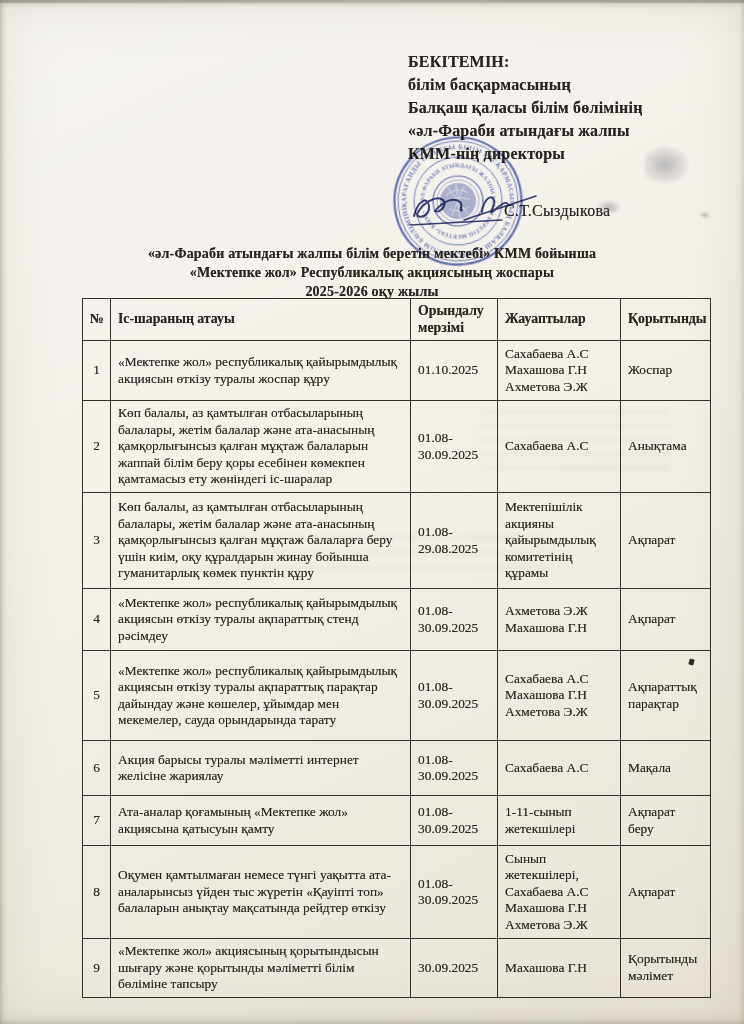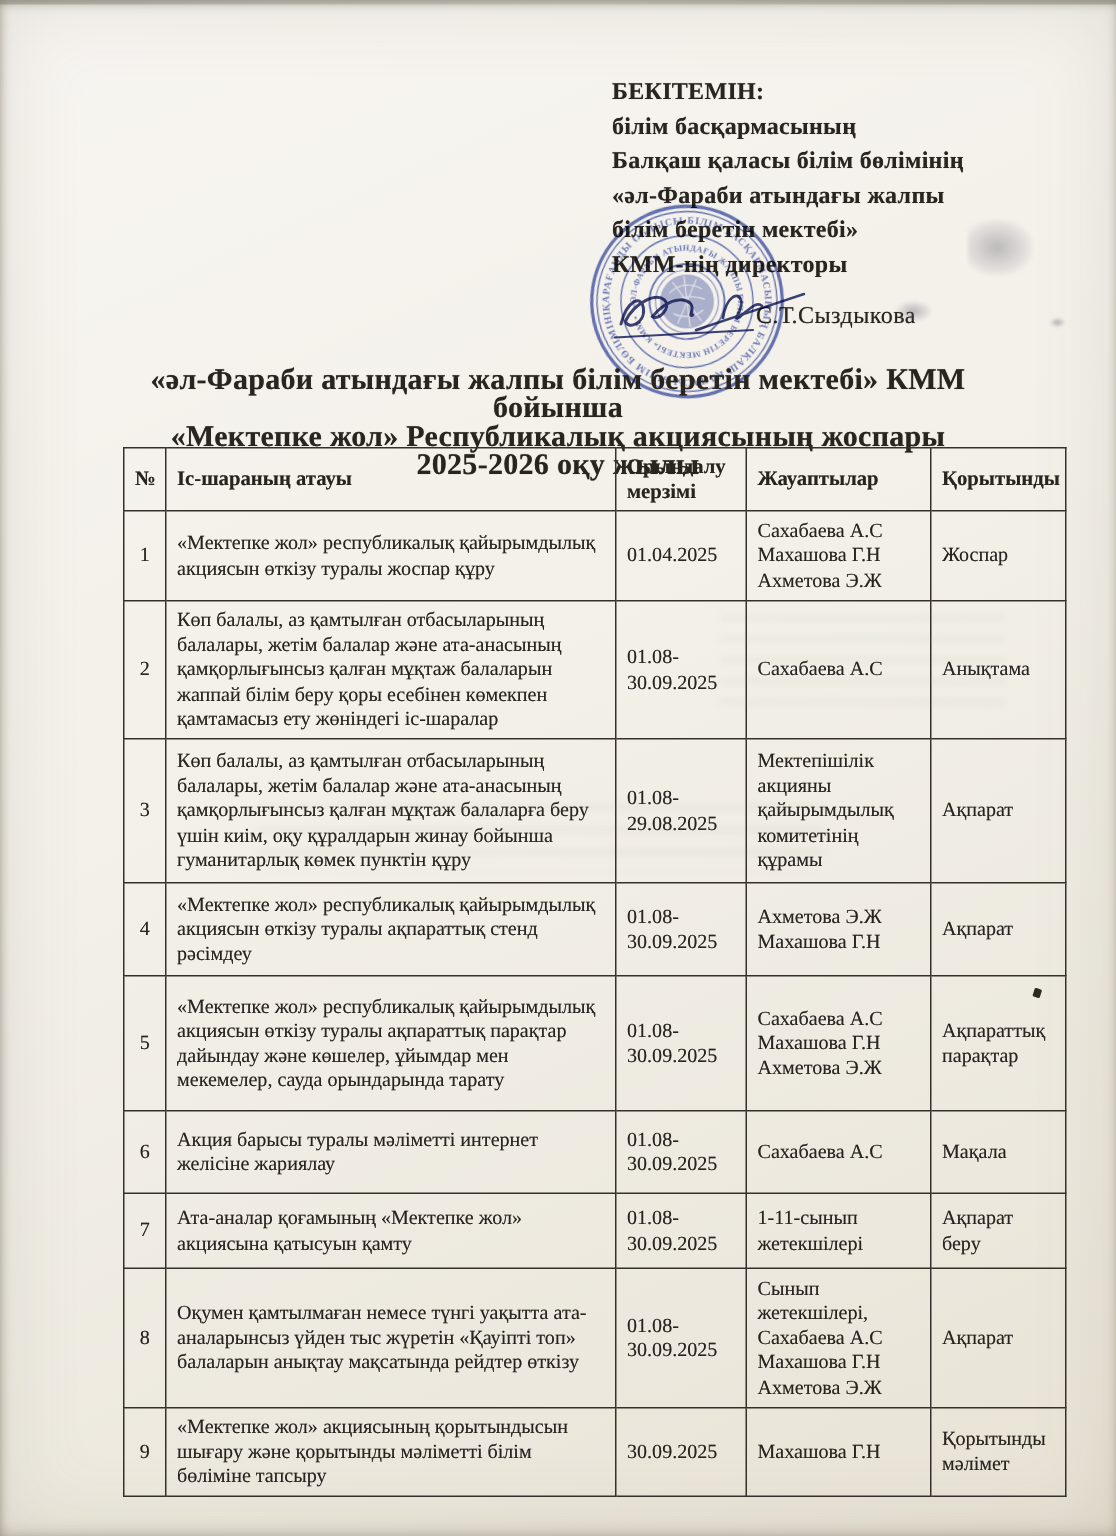--- a/index.html
+++ b/index.html
@@ -37,21 +37,21 @@
   }
   .signature{
     position:absolute;left:404px;top:186px;width:140px;height:48px;
     mix-blend-mode:multiply;
     pointer-events:none;
   }
   
   .title{
     position:absolute;left:58px;top:244px;width:628px;
     text-align:center;font-weight:bold;
-    font-size:20px;line-height:19px;letter-spacing:.2px;
+    font-size:14px;line-height:19px;letter-spacing:.2px;
     text-shadow:0 0 .5px rgba(45,40,34,.6);
   }
   
   table.plan{
     position:absolute;left:82px;top:298px;width:628px;
     border-collapse:collapse;table-layout:fixed;
     font-size:13.4px;line-height:16.5px;
   }
   table.plan th,table.plan td{
     border:1.5px solid #35302a;
@@ -115,21 +115,20 @@
 
 <div class="page">
 
   <div class="edge-top"></div>
 
   <div class="approval">
     <div>БЕКІТЕМІН:</div>
     <div>білім басқармасының</div>
     <div>Балқаш қаласы білім бөлімінің</div>
     <div>«әл-Фараби атындағы жалпы</div>
-    <div>білім беретін мектебі»</div>
     <div>КММ-нің директоры</div>
   </div>
   <div class="sig-name">С.Т.Сыздыкова</div>
 
   <svg class="stamp" viewBox="0 0 134 134">
     <defs>
       <filter id="inkblur">
           <feGaussianBlur stdDeviation="0.5"></feGaussianBlur>
         </filter>
       <path id="ringOuter" d="M 67,67 m -52,0 a 52,52 0 1,1 104,0 a 52,52 0 1,1 -104,0"></path>
@@ -185,21 +184,21 @@
         <th>Іс-шараның атауы</th>
         <th>Орындалу мерзімі</th>
         <th>Жауаптылар</th>
         <th>Қорытынды</th>
       </tr>
     </thead>
     <tbody>
     <tr>
       <td class="c-num">1</td>
       <td class="c-act">«Мектепке жол» республикалық қайырымдылық акциясын өткізу туралы жоспар құру</td>
-      <td class="c-date">01.04.2025</td>
+      <td class="c-date">01.10.2025</td>
       <td class="c-resp">Сахабаева А.С
 Махашова Г.Н
 Ахметова Э.Ж</td>
       <td class="c-res">Жоспар</td>
     </tr>
 
     <tr>
       <td class="c-num">2</td>
       <td class="c-act">Көп балалы, аз қамтылған отбасыларының балалары, жетім балалар және ата-анасының қамқорлығынсыз қалған мұқтаж балаларын жаппай білім беру қоры есебінен көмекпен қамтамасыз ету жөніндегі іс-шаралар</td>
       <td class="c-date">01.08-

